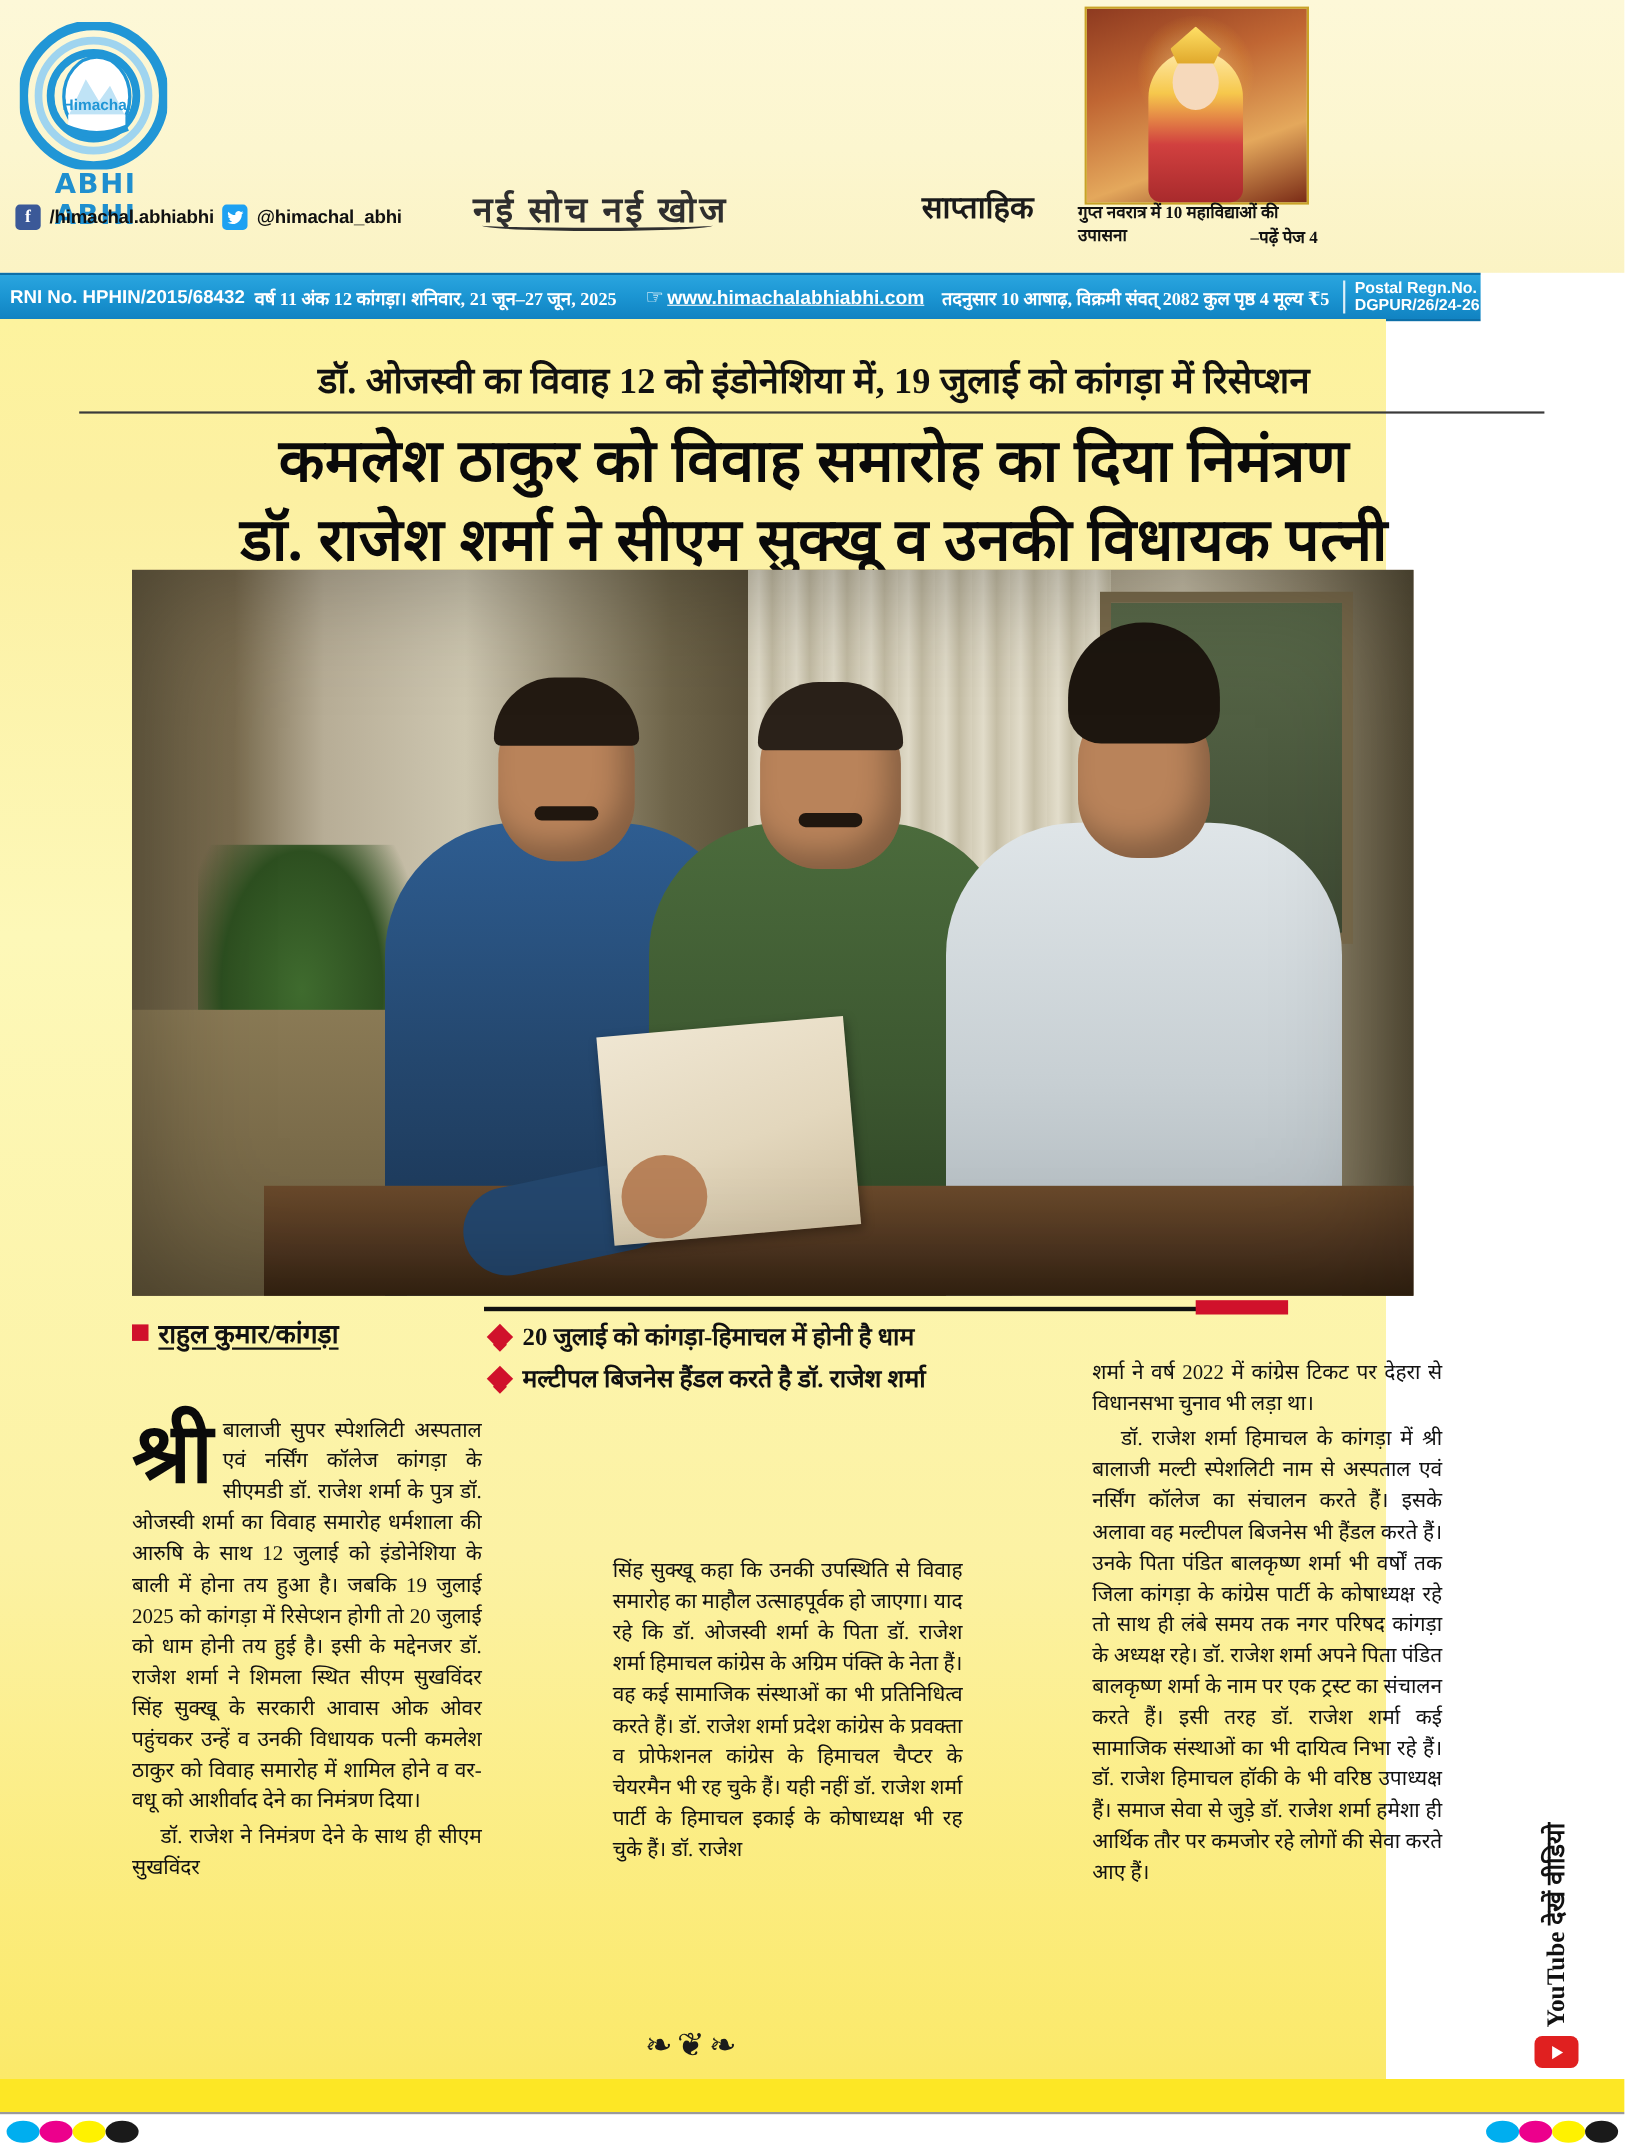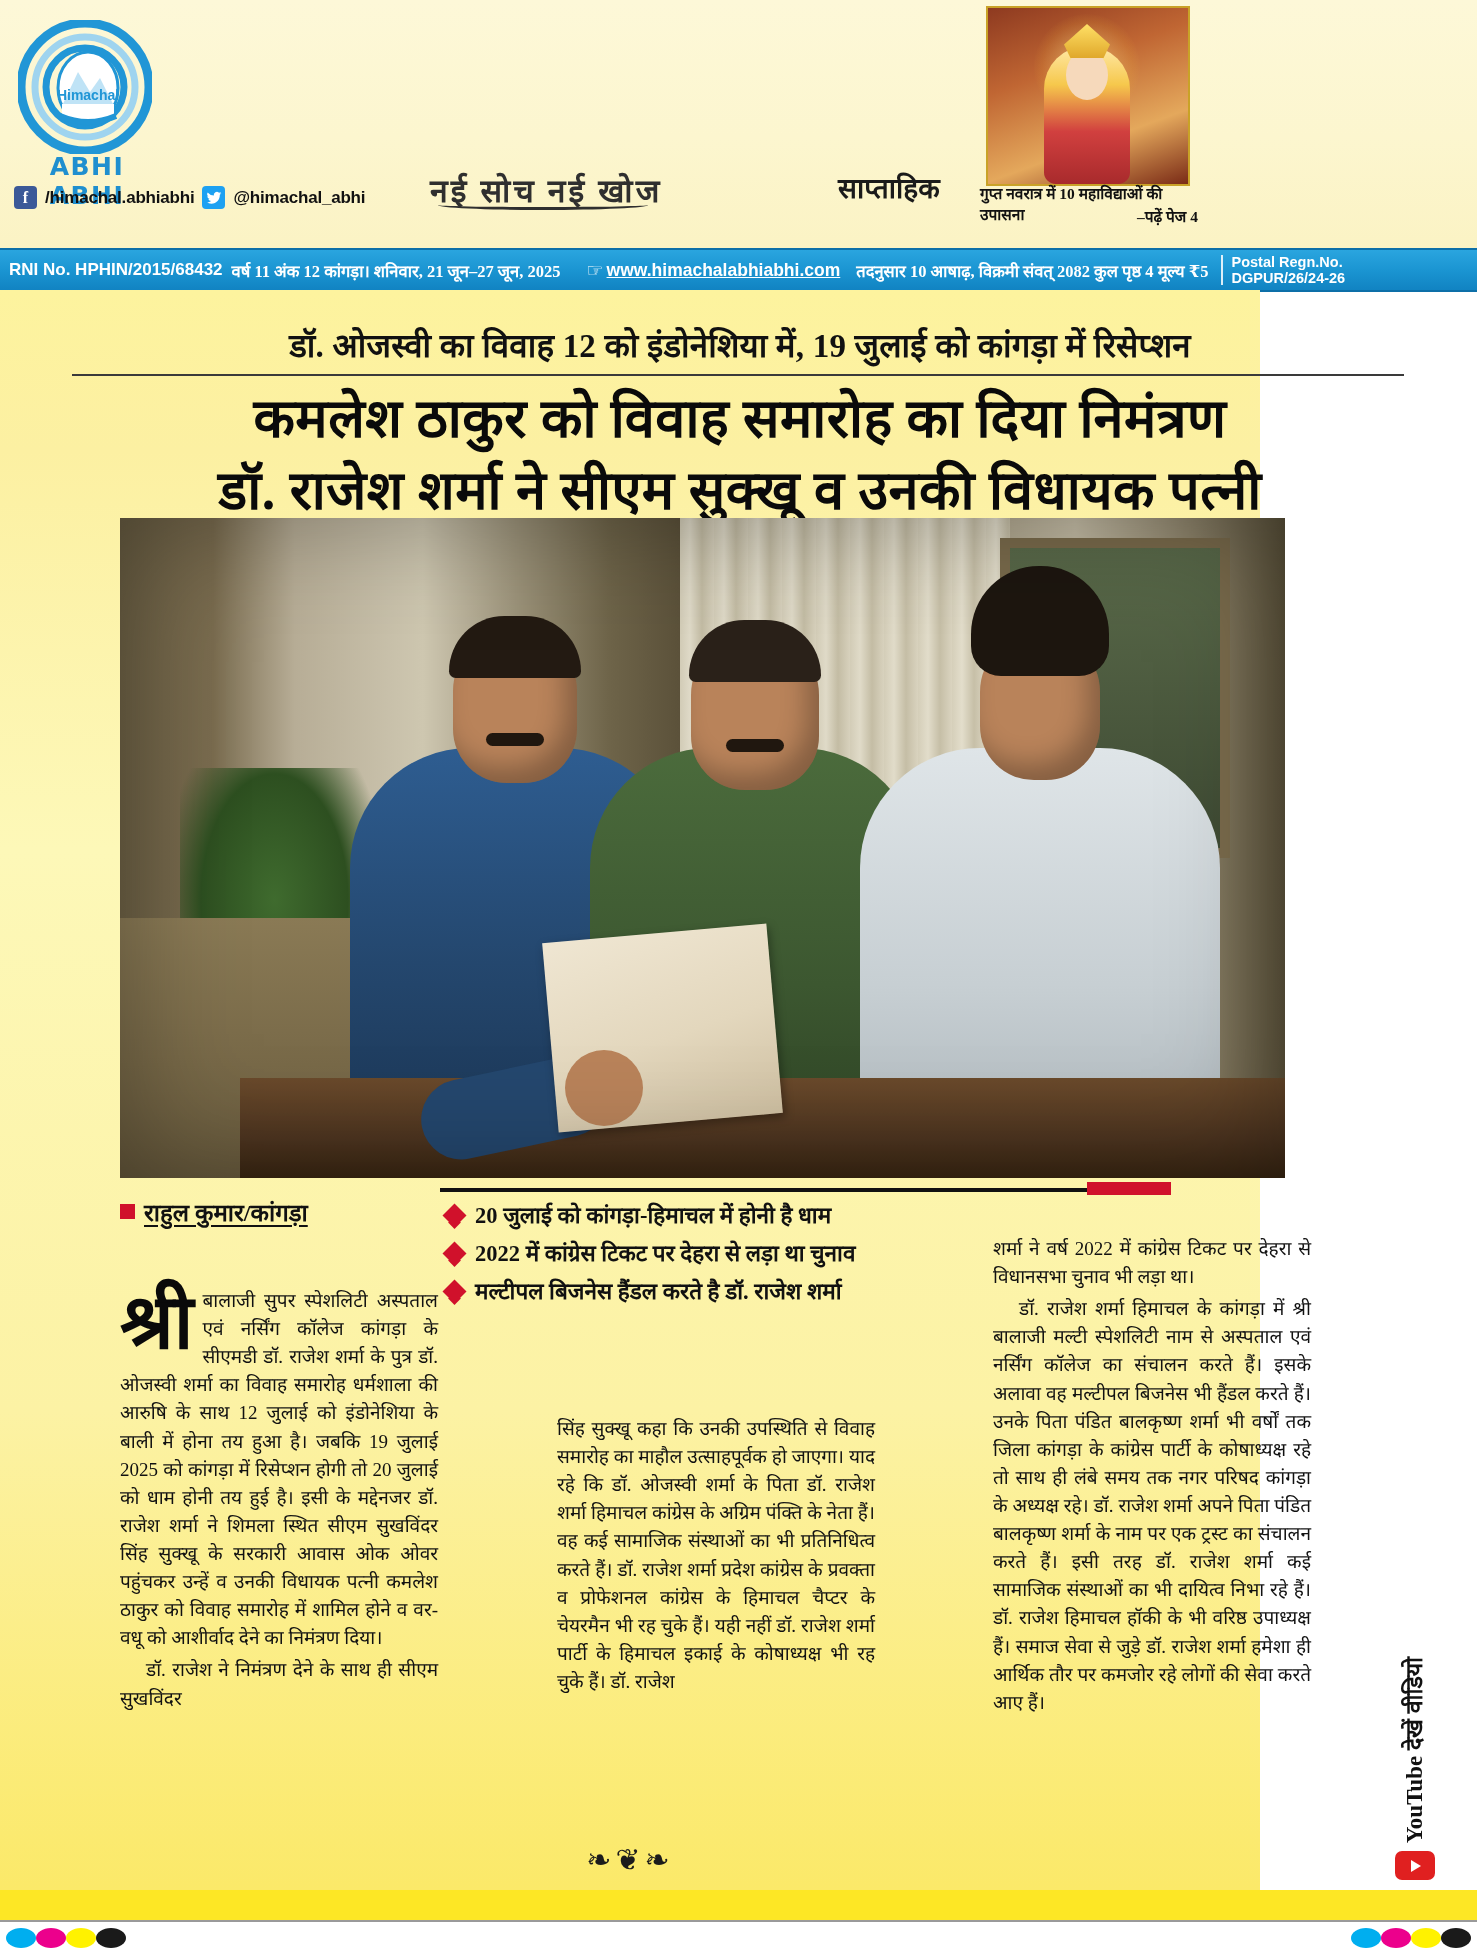--- a/index.html
+++ b/index.html
@@ -163,21 +163,21 @@
     margin-top: -19px;
     padding-right: 2px;
   }
   .promo-caption .l1 { display:block; }
   .promo-caption .l2 { display:inline-block; }
 
   
   .infobar {
     position: absolute;
     left: 0; top: 248px;
-    width: 1477px; height: 40px;
+    width: 1346px; height: 40px;
     background: linear-gradient(180deg,#2aa5df 0%, #1b95d2 50%, #1183c2 100%);
     border-top: 2px solid #0d6fa8;
     border-bottom: 2px solid #0d6fa8;
     display: flex;
     align-items: center;
     color: #ffffff;
   }
   .rni {
     font-size: 17px;
     font-weight: bold;
@@ -670,24 +670,20 @@
       <span class="byline-sq"></span>
       <span class="byline-name">राहुल कुमार/कांगड़ा</span>
     </div>
 
     <div class="bullet-rule-top"></div>
     <div class="bullet-rule-tab"></div>
     <div class="bullets">
       <div class="bullet">
         <span class="bullet-dia"></span>
         <span class="bullet-txt">20 जुलाई को कांगड़ा-हिमाचल में होनी है धाम</span>
-      </div>
-      <div class="bullet">
-        <span class="bullet-dia"></span>
-        <span class="bullet-txt">2022 में कांग्रेस टिकट पर देहरा से लड़ा था चुनाव</span>
       </div>
       <div class="bullet">
         <span class="bullet-dia"></span>
         <span class="bullet-txt">मल्टीपल बिजनेस हैंडल करते है डॉ. राजेश शर्मा</span>
       </div>
     </div>
 
     <div class="cols">
       <div class="col col-1">
         <span class="dropcap">श्री</span>

